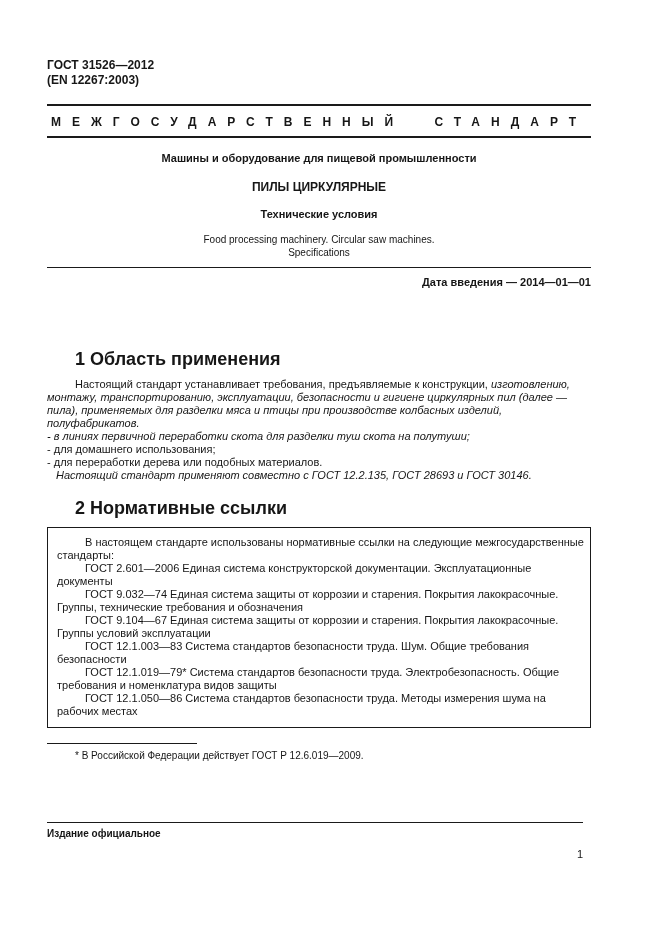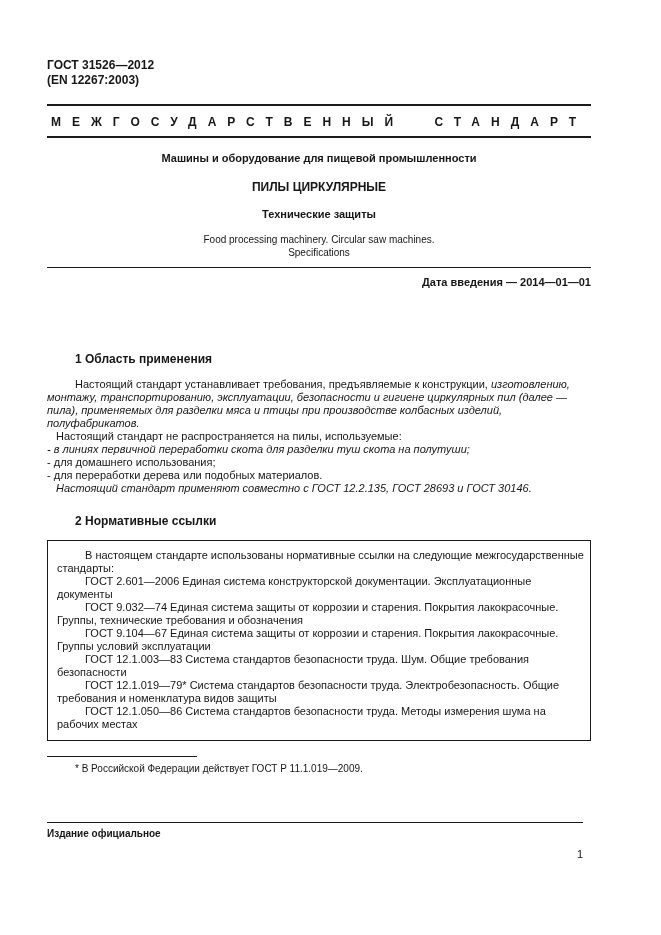--- a/index.html
+++ b/index.html
@@ -73,21 +73,21 @@
   }
   .date {
     text-align: right;
     font-weight: bold;
     font-size: 11px;
     line-height: 14px;
     margin: 7px 0 0;
   }
   .sec-heading {
     font-weight: bold;
-    font-size: 12px;
+    font-size: 18px;
     line-height: 16px;
     margin: 0 0 11px 28px;
   }
   .sec1 { margin-top: 62px; }
   .sec2 { margin-top: 18px; }
   p.body {
     font-size: 11px;
     line-height: 13px;
     margin: 0;
   }
@@ -150,32 +150,31 @@
     <div>ГОСТ 31526—2012</div>
     <div>(EN 12267:2003)</div>
   </div>
 
   <div class="banner">
     <span class="banner-text">МЕЖГОСУДАРСТВЕННЫЙ СТАНДАРТ</span>
   </div>
 
   <p class="subject">Машины и оборудование для пищевой промышленности</p>
   <p class="main-title">ПИЛЫ ЦИРКУЛЯРНЫЕ</p>
-  <p class="subtitle">Технические защиты</p>
+  <p class="subtitle">Технические условия</p>
   <p class="title-en">Food processing machinery. Circular saw machines.</p>
   <p class="title-en">Specifications</p>
 
   <hr class="rule">
 
   <p class="date">Дата введения — 2014—01—01</p>
 
   <div class="sec1">
     <h2 class="sec-heading">1 Область применения</h2>
     <p class="body indent"><span>Настоящий стандарт устанавливает требования, предъявляемые к конструкции, </span><span class="italic">изготовлению, монтажу, транспортированию, эксплуатации, безопасности и гигиене циркулярных пил (далее — пила), применяемых для разделки мяса и птицы при производстве колбасных изделий, полуфабрикатов.</span></p>
-    <p class="body indent-sm">Настоящий стандарт не распространяется на пилы, используемые:</p>
     <p class="body italic">- в линиях первичной переработки скота для разделки туш скота на полутуши;</p>
     <p class="body">- для домашнего использования;</p>
     <p class="body">- для переработки дерева или подобных материалов.</p>
     <p class="body italic indent-sm">Настоящий стандарт применяют совместно с ГОСТ 12.2.135, ГОСТ 28693 и ГОСТ 30146.</p>
   </div>
 
   <div class="sec2">
     <h2 class="sec-heading">2 Нормативные ссылки</h2>
     <div class="ref-box">
       <p>В настоящем стандарте использованы нормативные ссылки на следующие межгосударственные стандарты:</p>
@@ -183,21 +182,21 @@
       <p>ГОСТ 9.032—74 Единая система защиты от коррозии и старения. Покрытия лакокрасочные. Группы, технические требования и обозначения</p>
       <p>ГОСТ 9.104—67 Единая система защиты от коррозии и старения. Покрытия лакокрасочные. Группы условий эксплуатации</p>
       <p>ГОСТ 12.1.003—83 Система стандартов безопасности труда. Шум. Общие требования безопасности</p>
       <p>ГОСТ 12.1.019—79* Система стандартов безопасности труда. Электробезопасность. Общие требования и номенклатура видов защиты</p>
       <p>ГОСТ 12.1.050—86 Система стандартов безопасности труда. Методы измерения шума на рабочих местах</p>
     </div>
   </div>
 
   <div class="footnote-block">
     <hr class="footnote-rule">
-    <p class="footnote">* В Российской Федерации действует ГОСТ Р 11.1.019—2009.</p>
+    <p class="footnote">* В Российской Федерации действует ГОСТ Р 12.6.019—2009.</p>
   </div>
 
   <div class="footer">
     <hr class="footer-rule">
     <p class="edition-note">Издание официальное</p>
     <p class="page-number">1</p>
   </div>
 
 </div>
 

